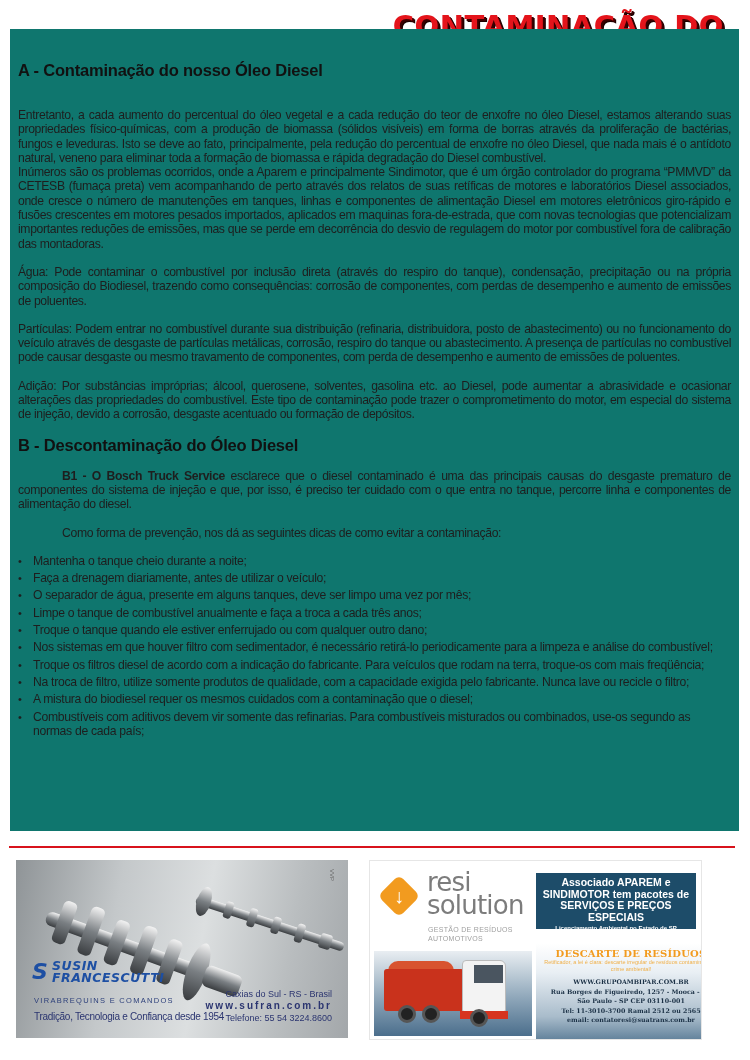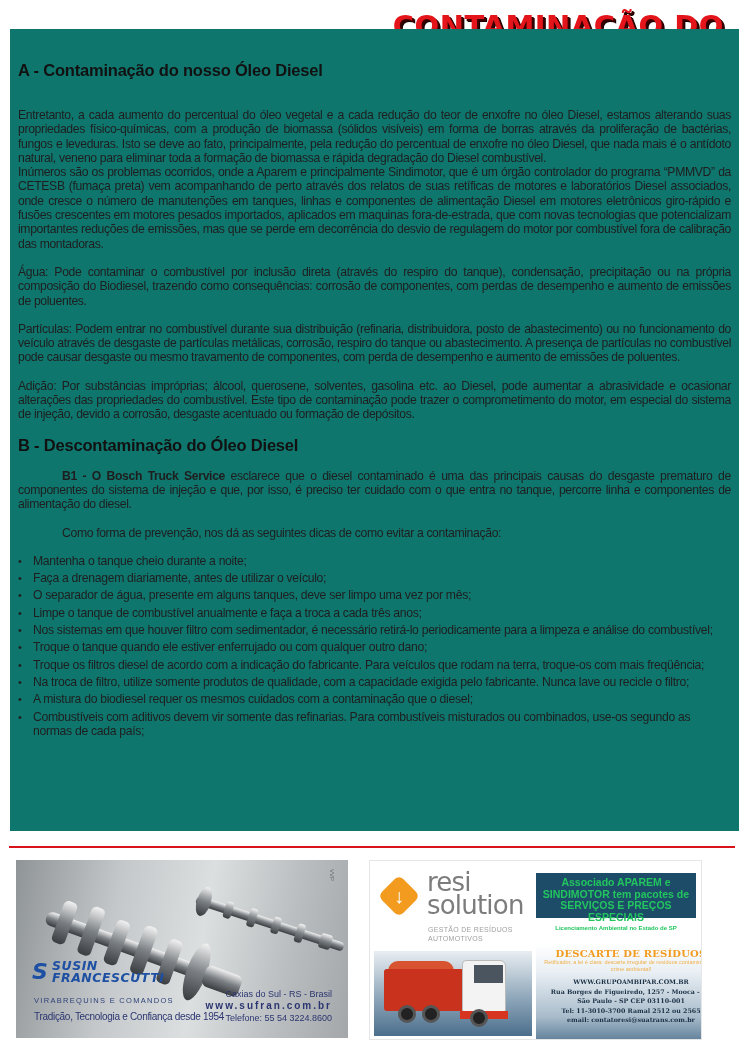--- a/index.html
+++ b/index.html
@@ -129,22 +129,22 @@
   }
   .truck-window {
     position: absolute; left: 104px; top: 104px; width: 29px; height: 18px; background: #4a5560;
   }
   .truck-bumper {
     position: absolute; left: 90px; top: 150px; width: 48px; height: 8px; background: #d7341f;
   }
   .wheel { position: absolute; width: 18px; height: 18px; border-radius: 50%; background: #222; border: 3px solid #555; }
 
   .resi-box {
-    position: absolute; left: 166px; top: 12px; width: 160px; height: 45px;
-    background: #1d4c69; color: #22c55e; text-align: center; padding-top: 4px;
+    position: absolute; left: 166px; top: 12px; width: 160px; height: 56px;
+    background: #1d4c69; color: #ffffff; text-align: center; padding-top: 4px;
   }
   .resi-box .l1 { font-weight: bold; font-size: 10.5px; line-height: 11.5px; }
   .resi-box .l2 { font-weight: bold; font-size: 6px; margin-top: 2px; }
   .resi-lower {
     position: absolute; left: 166px; top: 82px; width: 190px; height: 98px;
     background: linear-gradient(180deg, #ffffff 0%, #e9eff4 30%, #a9bccb 75%, #5f7f99 100%);
     text-align: center;
   }
   .resi-descarte {
     font-family: "DejaVu Serif", serif; font-weight: bold; color: #f29b1f; font-size: 10px;
@@ -176,22 +176,22 @@
   <h2 class="sec-b">B - Descontaminação do Óleo Diesel</h2>
   <p class="indent"><strong>B1 - O Bosch Truck Service</strong><span> esclarece que o diesel contaminado é uma das principais causas do desgaste prematuro de componentes do sistema de injeção e que, por isso, é preciso ter cuidado com o que entra no tanque, percorre linha e componentes de alimentação do diesel.</span></p>
   <div class="gap"></div>
   <p class="indent">Como forma de prevenção, nos dá as seguintes dicas de como evitar a contaminação:</p>
 
   <ul class="tips">
     <li>Mantenha o tanque cheio durante a noite;</li>
     <li>Faça a drenagem diariamente, antes de utilizar o veículo;</li>
     <li>O separador de água, presente em alguns tanques, deve ser limpo uma vez por mês;</li>
     <li>Limpe o tanque de combustível anualmente e faça a troca a cada três anos;</li>
+    <li>Troque o tanque quando ele estiver enferrujado ou com qualquer outro dano;</li>
     <li>Nos sistemas em que houver filtro com sedimentador, é necessário retirá-lo periodicamente para a limpeza e análise do combustível;</li>
-    <li>Troque o tanque quando ele estiver enferrujado ou com qualquer outro dano;</li>
     <li>Troque os filtros diesel de acordo com a indicação do fabricante. Para veículos que rodam na terra, troque-os com mais freqüência;</li>
     <li>Na troca de filtro, utilize somente produtos de qualidade, com a capacidade exigida pelo fabricante. Nunca lave ou recicle o filtro;</li>
     <li>A mistura do biodiesel requer os mesmos cuidados com a contaminação que o diesel;</li>
     <li>Combustíveis com aditivos devem vir somente das refinarias. Para combustíveis misturados ou combinados, use-os segundo as normas de cada país;</li>
   </ul>
 </div>
 
 <div class="divider"></div>
 
 <div class="ad-susin">

